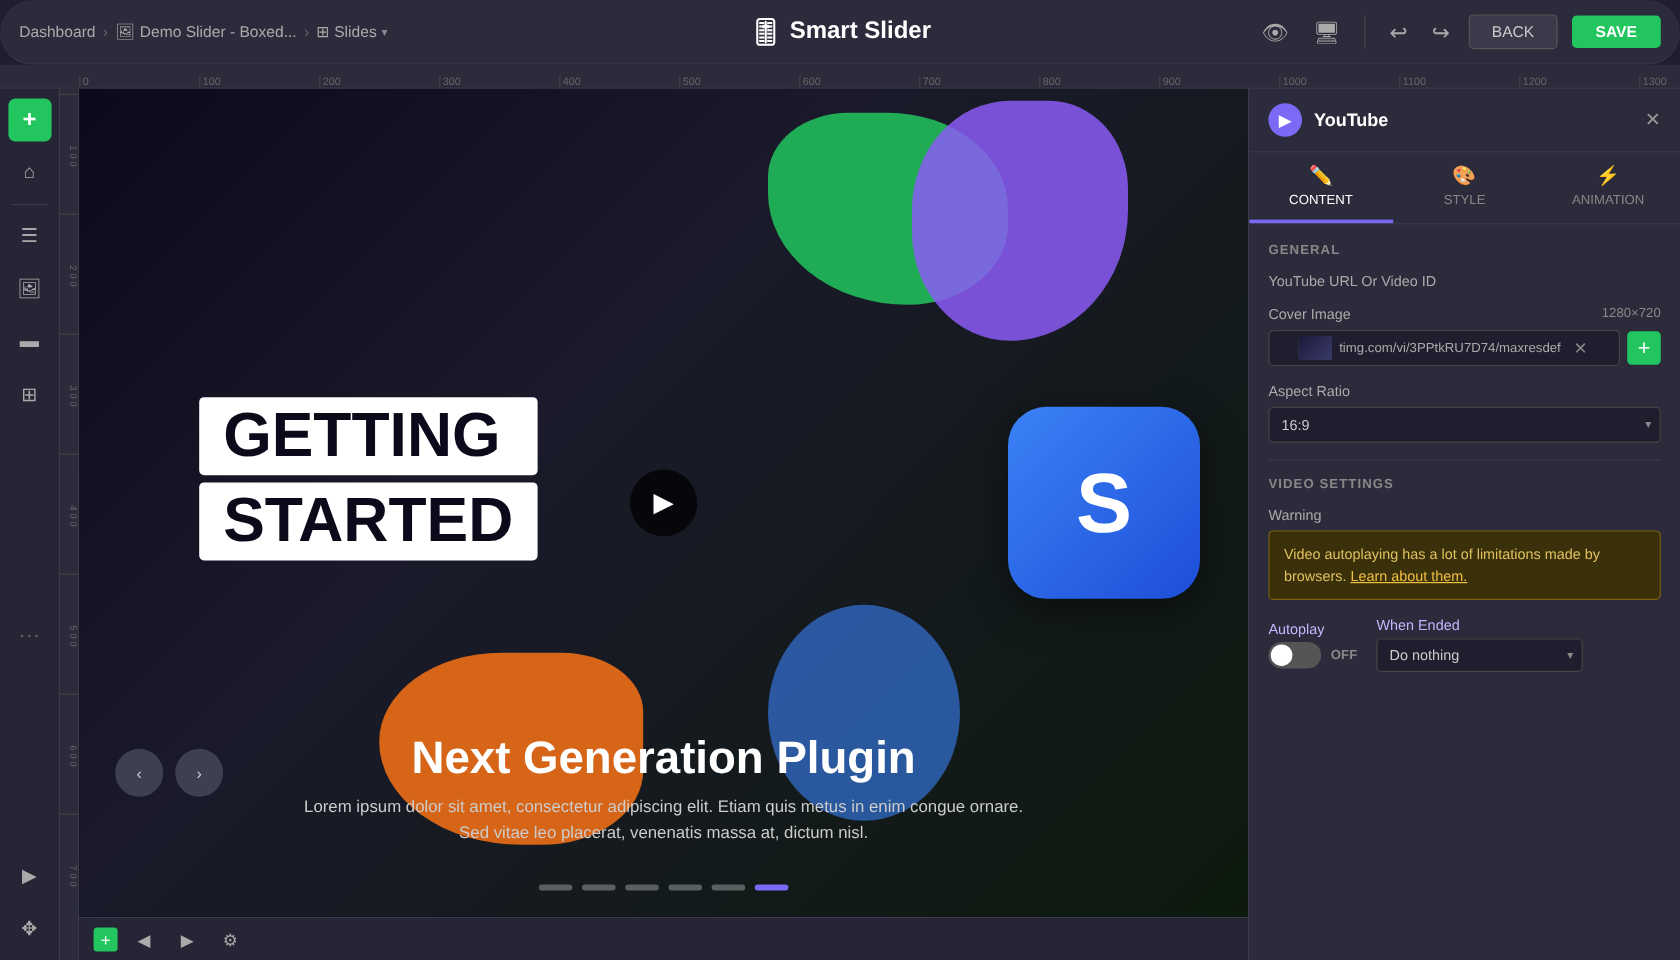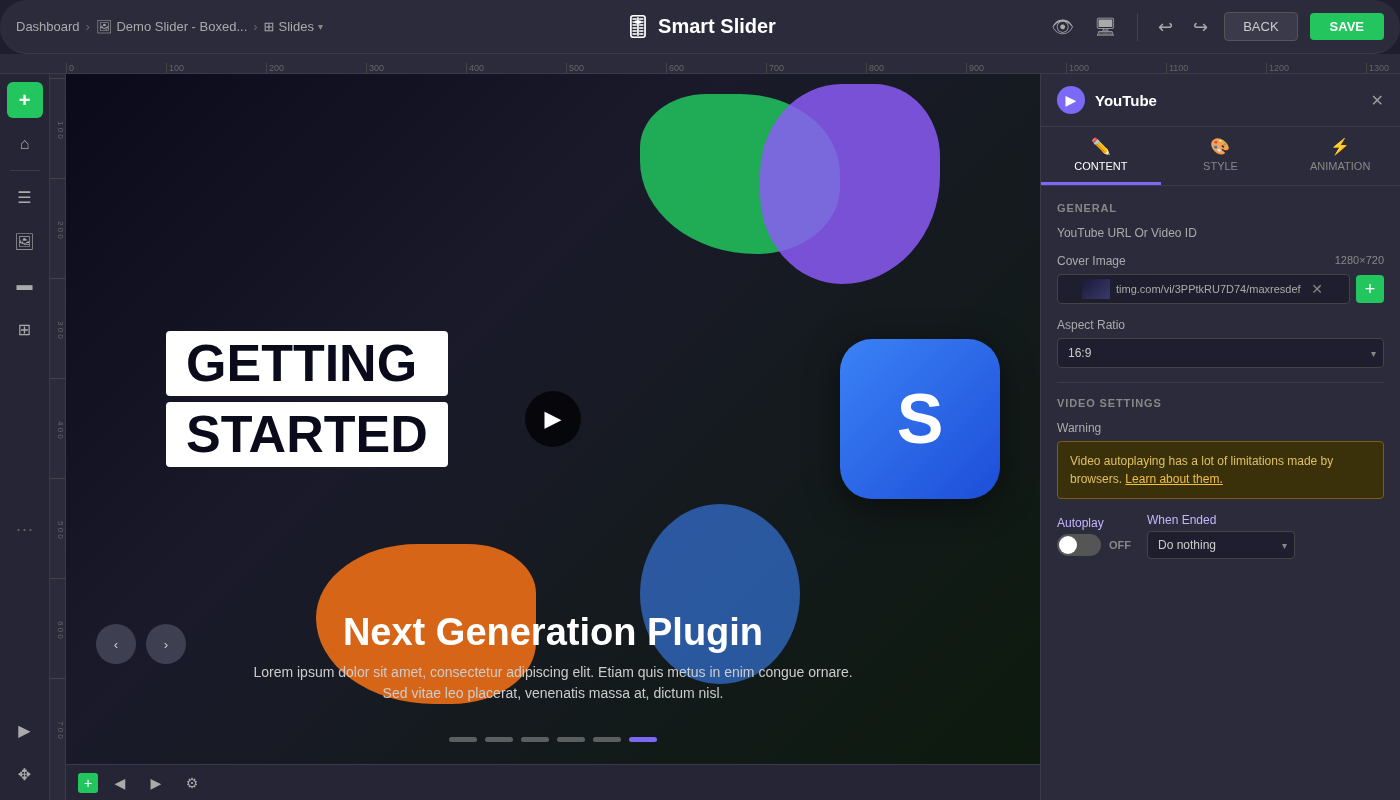--- a/index.html
+++ b/index.html
@@ -569,21 +569,21 @@
     }
     .when-ended-select {
       background: #1e1e2e;
       border: 1px solid #444;
       color: #ccc;
       padding: 6px 30px 6px 10px;
       border-radius: 4px;
       font-size: 12px;
       appearance: none;
       cursor: pointer;
-      width: 148px;
+      width: 172px;
     }
 
     
     .bottom-bar {
       height: 36px;
       background: #252535;
       border-top: 1px solid #3a3a4a;
       display: flex;
       align-items: center;
       padding: 0 12px;

